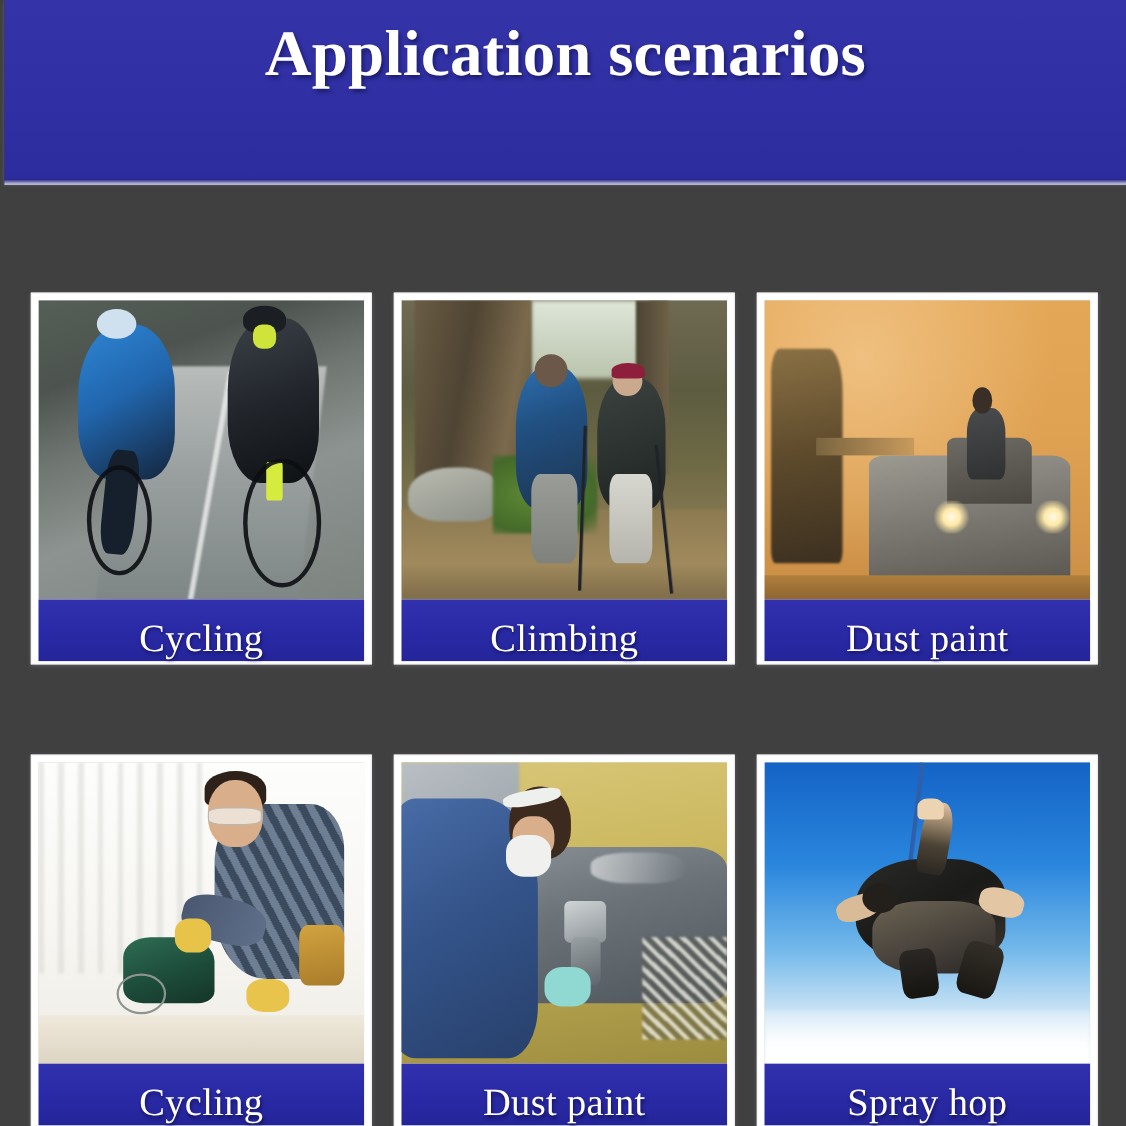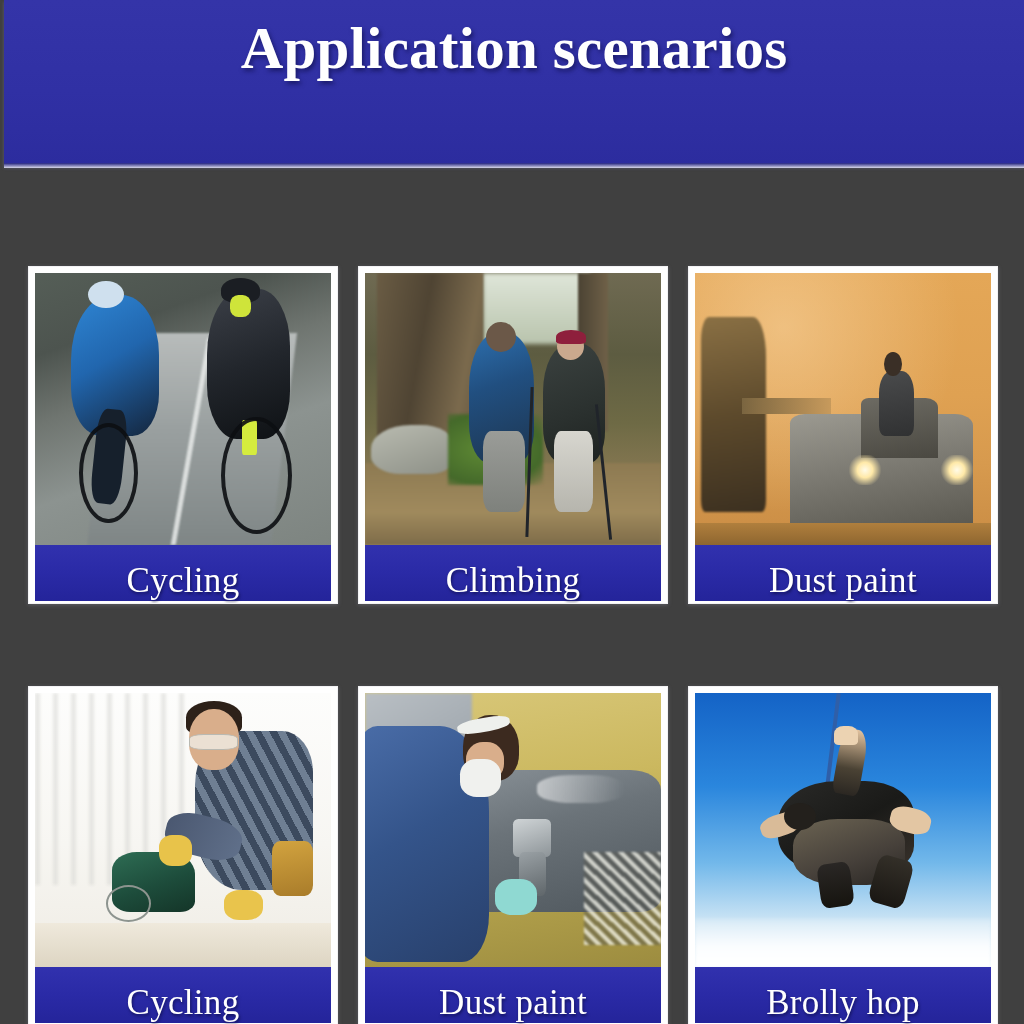--- a/index.html
+++ b/index.html
@@ -591,18 +591,18 @@
           <div class="arm-up"></div>
           <div class="hand-up"></div>
           <div class="arm-l"></div>
           <div class="arm-r"></div>
           <div class="leg-l"></div>
           <div class="leg-r"></div>
           <div class="helmet"></div>
         </div>
       </div>
       <div class="card-label">
-        <span class="card-label-text">Brolly hop</span>
+        <span class="card-label-text">Spray hop</span>
       </div>
     </div>
 
   </div>
 </div>
 
 </body></html>

